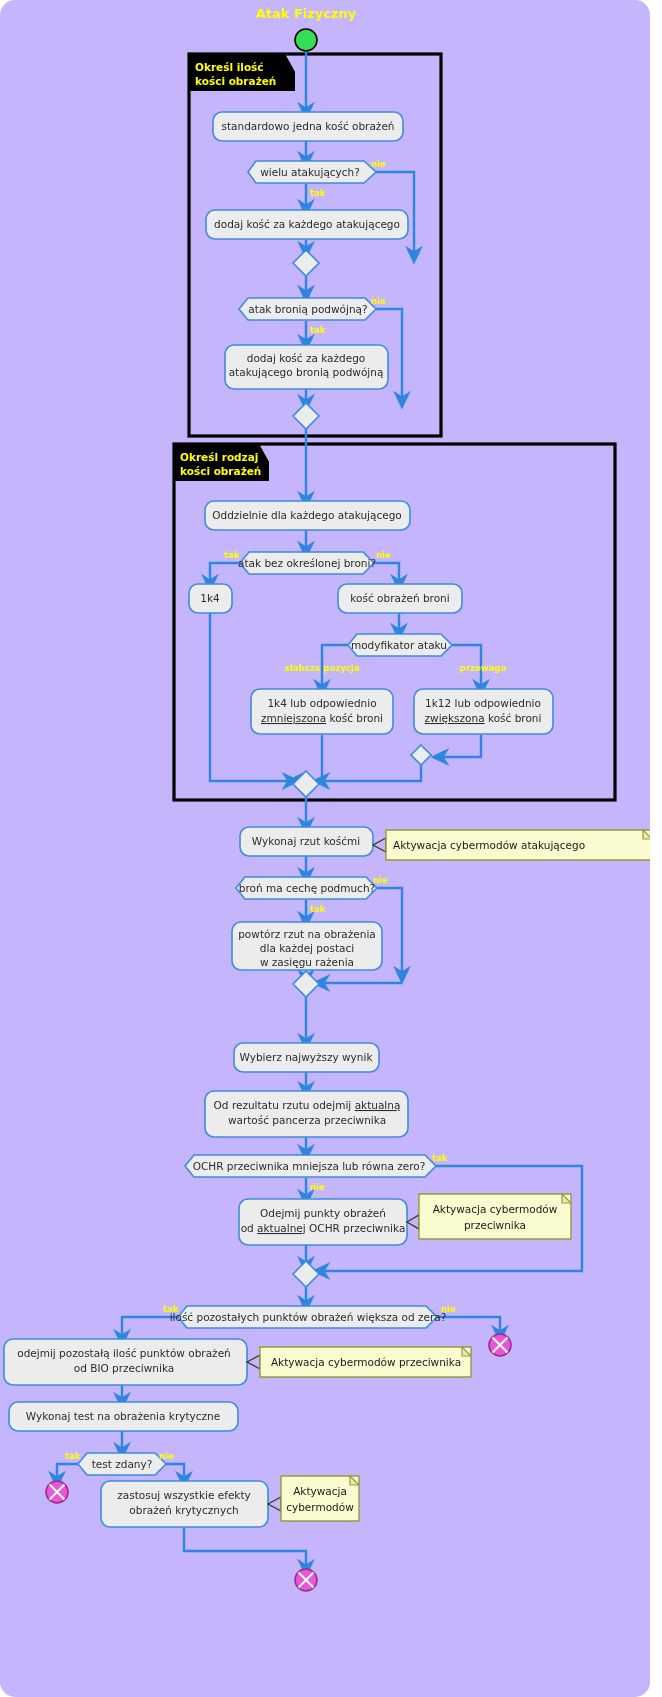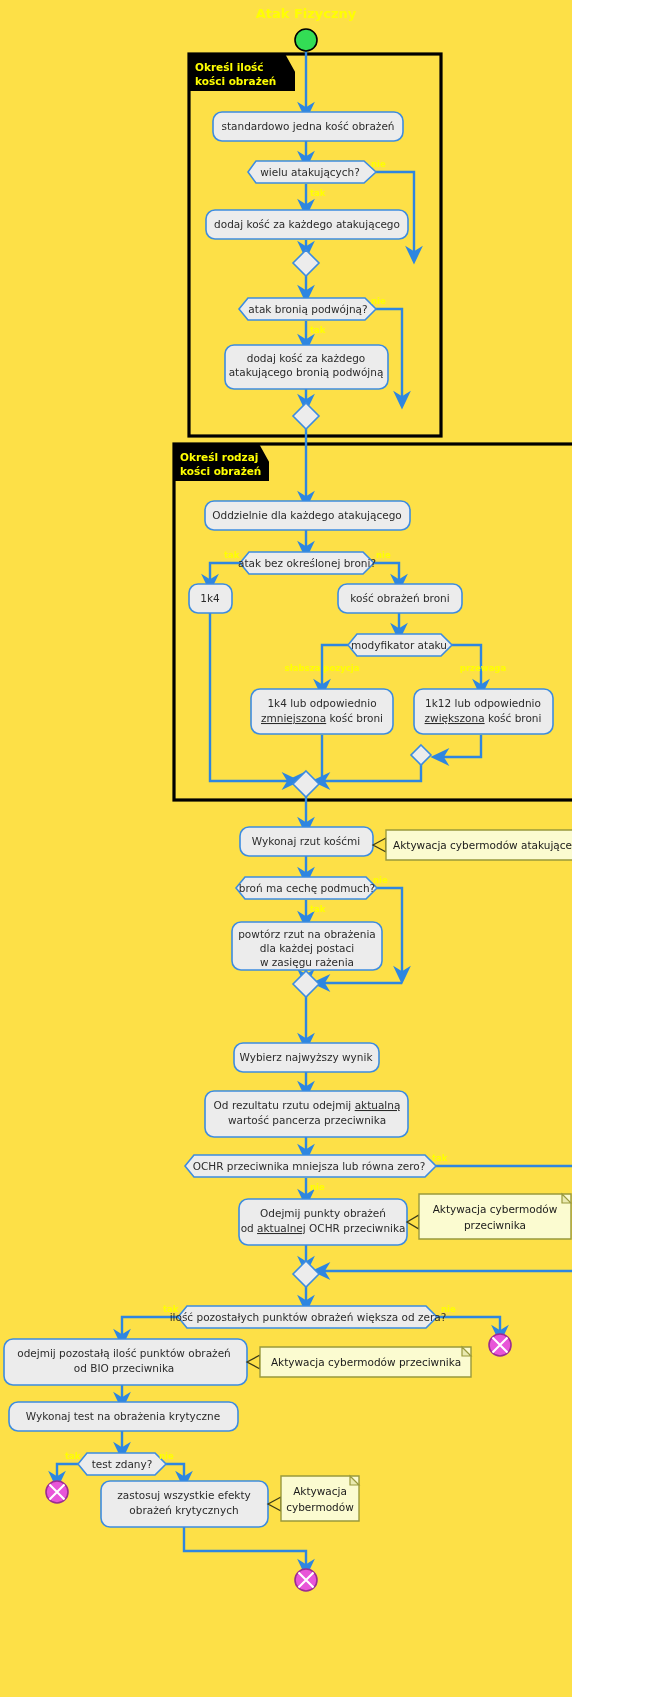--- a/index.html
+++ b/index.html
@@ -1,17 +1,17 @@
 <!DOCTYPE html>
 <html><head>
 <meta charset="utf-8">
 <style>
   html,body{margin:0;padding:0;background:#ffffff;}
   body{font-family:"DejaVu Sans","Liberation Sans",sans-serif;}
-  #stage{position:relative;width:572px;height:1697px;background:#fde047;overflow:hidden;}
+  #stage{position:relative;width:650px;height:1697px;background:#c4b5fd;overflow:hidden;border-radius:15px;}
   svg{display:block;}
   .ttl{fill:#ffff00;font-weight:bold;font-size:13px;}
   .pname{fill:#ffff00;font-weight:bold;font-size:10.5px;}
   .glabel{fill:#ffff00;font-weight:bold;font-size:8.5px;}
   .nodetext{fill:#2b2b2b;font-size:10.5px;}
   .notetext{fill:#1a1a1a;font-size:10.5px;}
   .u{text-decoration:underline;}
 </style>
 </head>
 <body>

